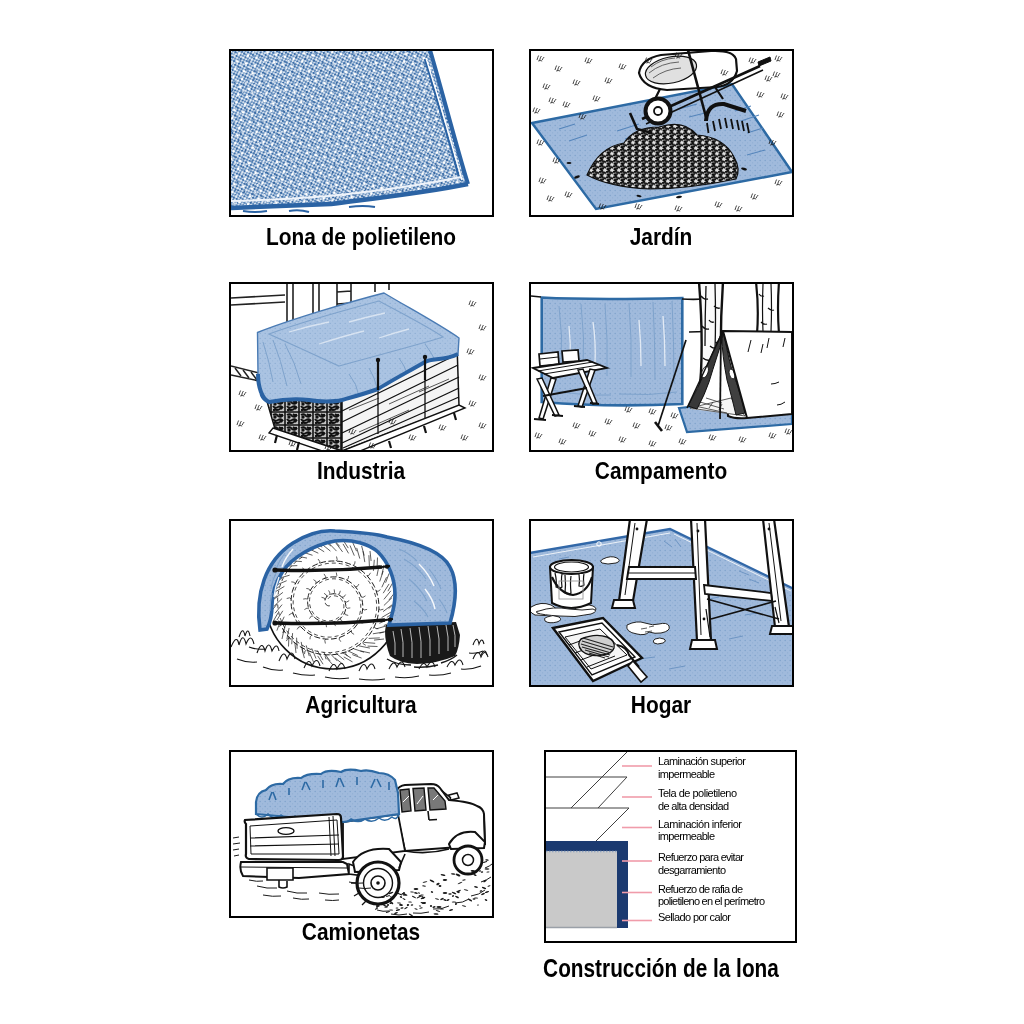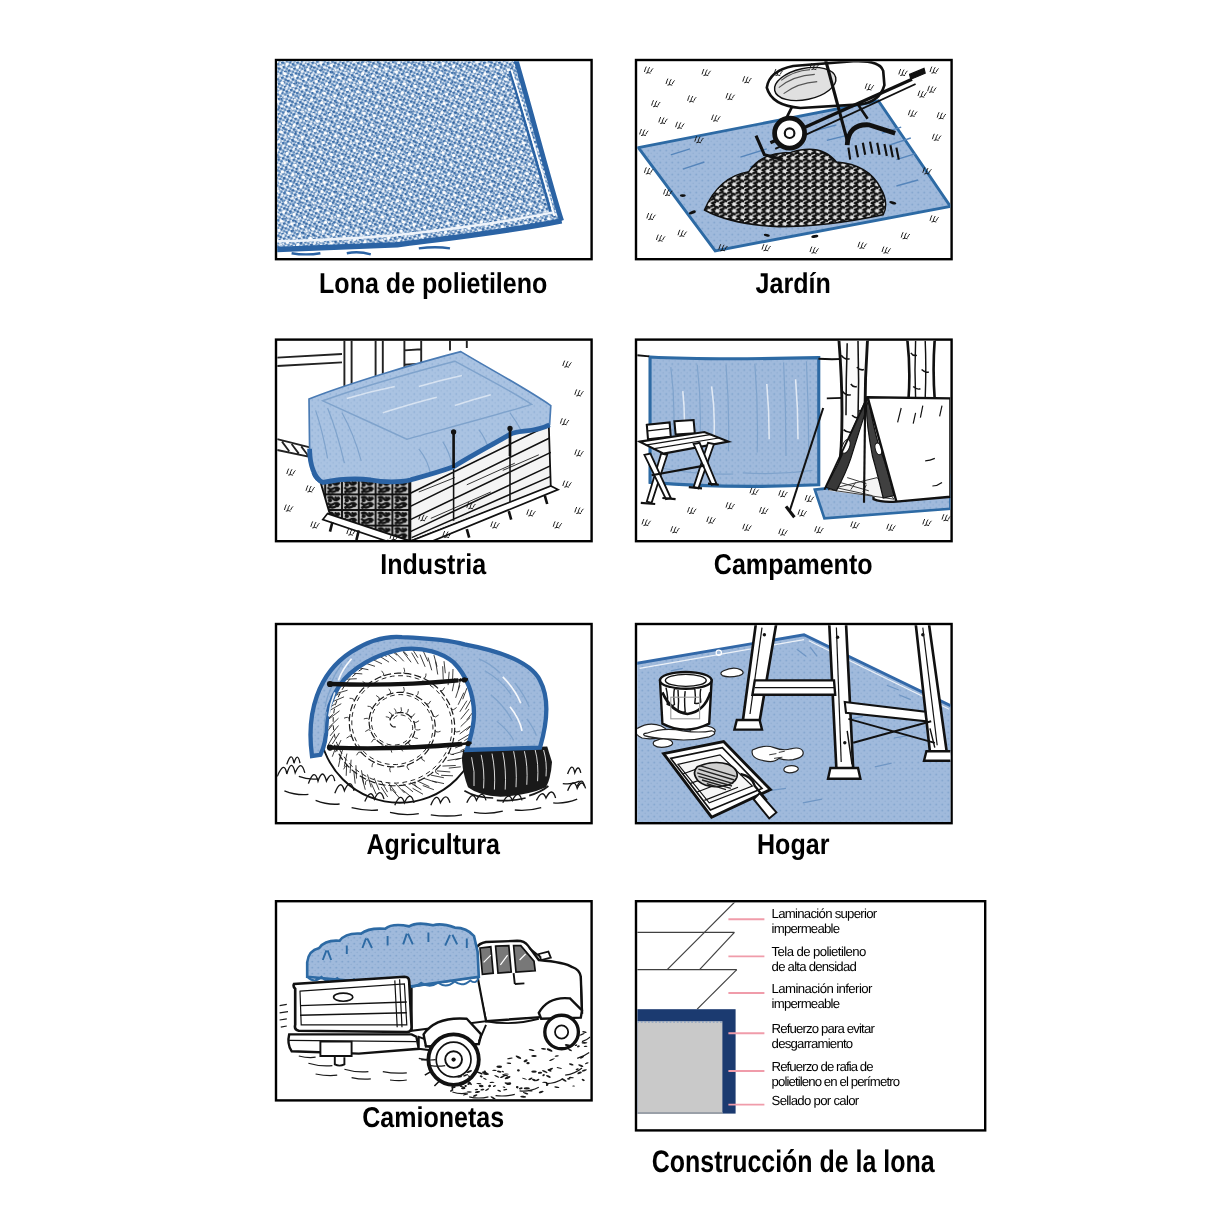--- a/index.html
+++ b/index.html
@@ -582,21 +582,21 @@
 </g>
 <g stroke="#1a1a1a" stroke-width="1" fill="none">
 <path d="M148,160 q6,2 12,1 M162,164 q8,2 16,0 M184,163 q8,1 16,-1 M204,159 q8,1 16,-3 M226,153 q8,0 14,-4 M242,146 q8,-1 14,-6 M252,132 q6,-2 10,-5 M256,118 q5,-2 7,-4"></path>
 <path d="M28,136 q10,3 20,2 M58,141 q10,3 20,2 M90,143 q10,2 20,1 M34,145 q10,2 18,1 M64,148 q9,2 16,1 M96,150 q8,1 14,0 M20,130 q8,2 14,1"></path>
 <path d="M4,88 l6,-1 M4,94 l7,-1 M4,100 l6,-1 M5,106 l5,-1 M120,132 q8,2 14,1 M130,138 q6,1 12,0"></path>
 </g>
 </svg>
 </div>
 <div class="cap" style="left:361px;top:920px;">Camionetas</div>
 
-<div class="panel" id="p8" style="left:529px;top:750px;width:293px;height:193px;">
+<div class="panel" id="p8" style="left:544px;top:750px;width:253px;height:193px;">
 <svg style="position:absolute;left:-2px;top:-2px;" width="265" height="193" viewBox="0 0 265 193">
   <g stroke="#404040" stroke-width="1" fill="none">
     <line x1="2" y1="27" x2="83" y2="27"></line>
     <line x1="84" y1="1" x2="27" y2="58"></line>
     <line x1="83" y1="27" x2="54" y2="58"></line>
     <line x1="2" y1="58" x2="85" y2="58"></line>
     <line x1="85" y1="58" x2="52" y2="91"></line>
   </g>
   <rect x="2" y="91" width="82" height="87" fill="#1b3a70"></rect>
   <rect x="2" y="101" width="71" height="77" fill="#c9c9c9"></rect>

